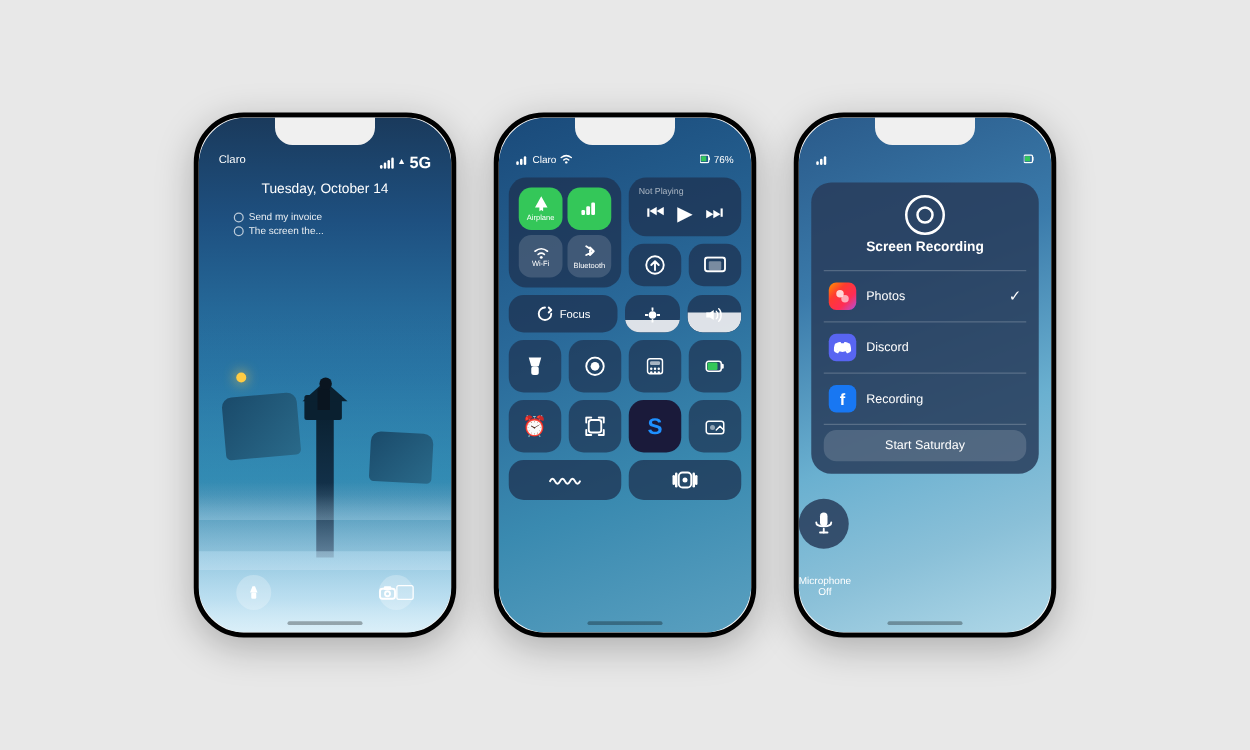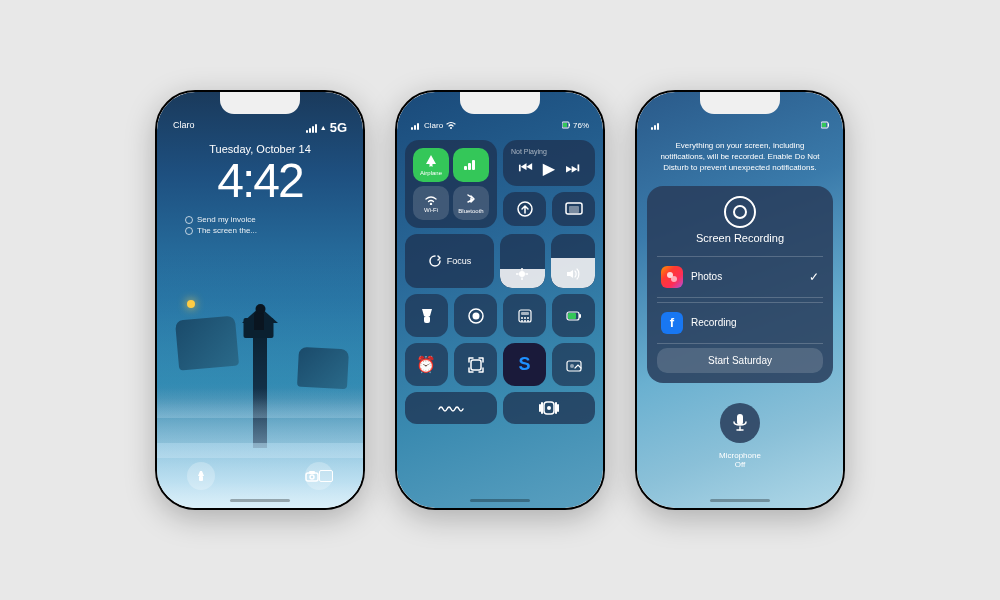--- a/index.html
+++ b/index.html
@@ -14,21 +14,21 @@
       font-family: -apple-system, BlinkMacSystemFont, 'SF Pro Display', sans-serif;
       overflow: hidden;
     }
 
     
     .phone {
       width: 210px;
       height: 420px;
       background: #f0f0f0;
       border-radius: 40px;
-      border: 2px solid #000000;
+      border: 4px solid #000000;
       box-shadow: 0 8px 30px rgba(0,0,0,0.25), inset 0 0 0 1px rgba(255,255,255,0.6);
       position: relative;
       overflow: hidden;
     }
     .phone::before {
       content: '';
       position: absolute;
       top: 0; left: 50%;
       transform: translateX(-50%);
       width: 80px;
@@ -209,21 +209,21 @@
     }
     .sr-record-dot {
       width: 14px;
       height: 14px;
       border-radius: 50%;
       border: 2px solid white;
     }
     .sr-panel-title {
       color: white;
       font-size: 11px;
-      font-weight: 400;
+      font-weight: 700;
     }
     .sr-divider {
       height: 1px;
       background: rgba(255,255,255,0.2);
       margin: 4px 0;
     }
     .sr-app-row {
       display: flex;
       align-items: center;
       padding: 5px 4px;
@@ -254,23 +254,23 @@
       text-align: center;
       padding: 7px;
       color: white;
       font-size: 10px;
       font-weight: 500;
       margin-top: 4px;
     }
     .sr-mic-area {
       display: flex;
       flex-direction: column;
-      align-items: center;
+      align-items: flex-start;
       margin-top: 12px;
-      gap: 8px;
+      gap: 21px;
     }
     .sr-mic-btn {
       width: 40px;
       height: 40px;
       background: rgba(40,60,90,0.85);
       border-radius: 50%;
       display: flex;
       align-items: center;
       justify-content: center;
       font-size: 18px;
@@ -317,21 +317,20 @@
             <div class="bar bar3"></div>
             <div class="bar bar4"></div>
           </div>
           <span style="font-size:7px;">▲</span>
           <span style="font-size:13px;font-weight:700;">5G</span>
         </div>
       </div>
 
       <div class="ls-date">Tuesday, October 14</div>
 
-      <div class="ls-time">4:42</div>
 
       <div class="ls-widgets">
         <div class="ls-widget-row">
           <div class="ls-widget-circle"></div>
           <span class="ls-widget-text">Send my invoice</span>
         </div>
         <div class="ls-widget-row">
           <div class="ls-widget-circle"></div>
           <span class="ls-widget-text">The screen the...</span>
         </div>
@@ -468,21 +467,21 @@
                 <svg width="18" height="14" viewBox="0 0 18 14" fill="none">
                   <rect x="1" y="1" width="16" height="11" rx="2" stroke="white" stroke-width="1.5" fill="none"></rect>
                   <rect x="4" y="4" width="10" height="7" rx="1" fill="rgba(255,255,255,0.4)"></rect>
                 </svg>
               </div>
             </div>
           </div>
         </div>
 
         <div style="display:grid;grid-template-columns:2fr 1fr 1fr;gap:6px;margin-bottom:6px;">
-          <div style="background:rgba(30,50,80,0.75);border-radius:12px;display:flex;align-items:center;justify-content:center;gap:5px;padding:20px;">
+          <div style="background:rgba(30,50,80,0.75);border-radius:12px;display:flex;align-items:center;justify-content:center;gap:5px;padding:8px;">
             <svg width="14" height="14" viewBox="0 0 14 14" fill="none">
               <path d="M7 2C4.2 2 2 4.2 2 7C2 9.8 4.2 12 7 12C9.8 12 12 9.8 12 7" stroke="white" stroke-width="1.5" stroke-linecap="round" fill="none"></path>
               <path d="M10 2L12 4L10 6" stroke="white" stroke-width="1.5" stroke-linecap="round" stroke-linejoin="round" fill="none"></path>
             </svg>
             <span style="color:white;font-size:9px;font-weight:500;">Focus</span>
           </div>
 
           <div style="background:rgba(30,50,80,0.75);border-radius:12px;display:flex;flex-direction:column;align-items:center;justify-content:flex-end;padding:8px;gap:4px;position:relative;overflow:hidden;">
             <div style="position:absolute;bottom:0;left:0;right:0;height:35%;background:rgba(255,255,255,0.85);border-radius:0 0 12px 12px;"></div>
             <svg width="12" height="12" viewBox="0 0 12 12" fill="none" style="z-index:1;">
@@ -598,23 +597,20 @@
         </div>
         <div style="display:flex;gap:3px;align-items:center;">
           <svg width="8" height="8" viewBox="0 0 8 8">
             <rect x="0" y="1" width="7" height="6" rx="1" stroke="white" stroke-width="1" fill="none"></rect>
             <rect x="7" y="2.5" width="1" height="3" fill="white"></rect>
             <rect x="1" y="2" width="4" height="4" fill="#34c759"></rect>
           </svg>
         </div>
       </div>
 
-      <div class="sr-top-text">
-        <span>Everything on your screen, including notifications, will be recorded. Enable Do Not Disturb to prevent unexpected notifications.</span>
-      </div>
 
       <div class="sr-panel">
 
         <div class="sr-panel-header">
           <div class="sr-record-icon">
             <div class="sr-record-dot"></div>
           </div>
           <div class="sr-panel-title">Screen Recording</div>
         </div>
 
@@ -626,20 +622,30 @@
               <circle cx="5" cy="5" r="3" fill="white" opacity="0.8"></circle>
               <circle cx="9" cy="9" r="3" fill="white" opacity="0.6"></circle>
             </svg>
           </div>
           <span class="sr-app-name">Photos</span>
           <span class="sr-check">✓</span>
         </div>
 
         <div class="sr-divider"></div>
 
+        <div class="sr-app-row">
+          <div class="sr-app-icon" style="background:#5865f2;">
+            <svg width="14" height="11" viewBox="0 0 14 11" fill="white">
+              <path d="M5.5 0.5C3.5 0.5 1 2 1 2C1 2 0 5 0 7.5C0 7.5 1.5 9.5 3.5 9.5L4.5 8C3.5 7.7 2.5 7 2.5 7C2.5 7 4.5 8.5 7 8.5C9.5 8.5 11.5 7 11.5 7C11.5 7 10.5 7.7 9.5 8L10.5 9.5C12.5 9.5 14 7.5 14 7.5C14 5 13 2 13 2C13 2 10.5 0.5 8.5 0.5L8 1.5C7.7 1.5 7.3 1.5 7 1.5C6.7 1.5 6.3 1.5 6 1.5L5.5 0.5Z"></path>
+              <circle cx="4.5" cy="5.5" r="1.5"></circle>
+              <circle cx="9.5" cy="5.5" r="1.5"></circle>
+            </svg>
+          </div>
+          <span class="sr-app-name">Discord</span>
+        </div>
 
         <div class="sr-divider"></div>
 
         <div class="sr-app-row">
           <div class="sr-app-icon" style="background:#1877f2;">
             <span style="color:white;font-weight:900;font-size:13px;">f</span>
           </div>
           <span class="sr-app-name">Recording</span>
         </div>
 

